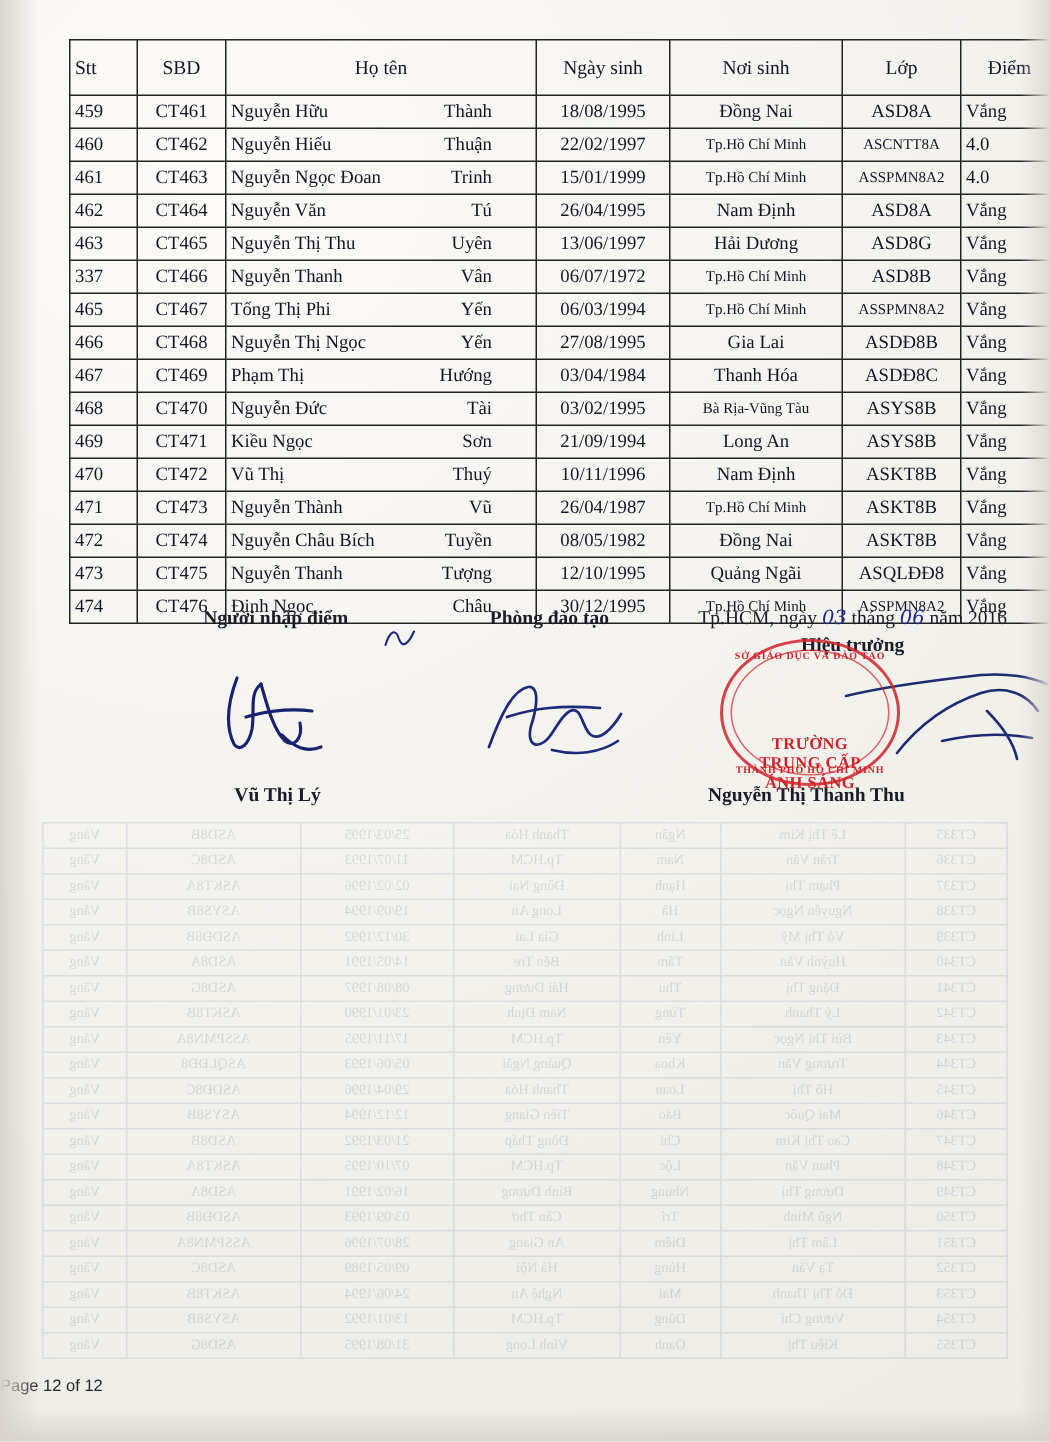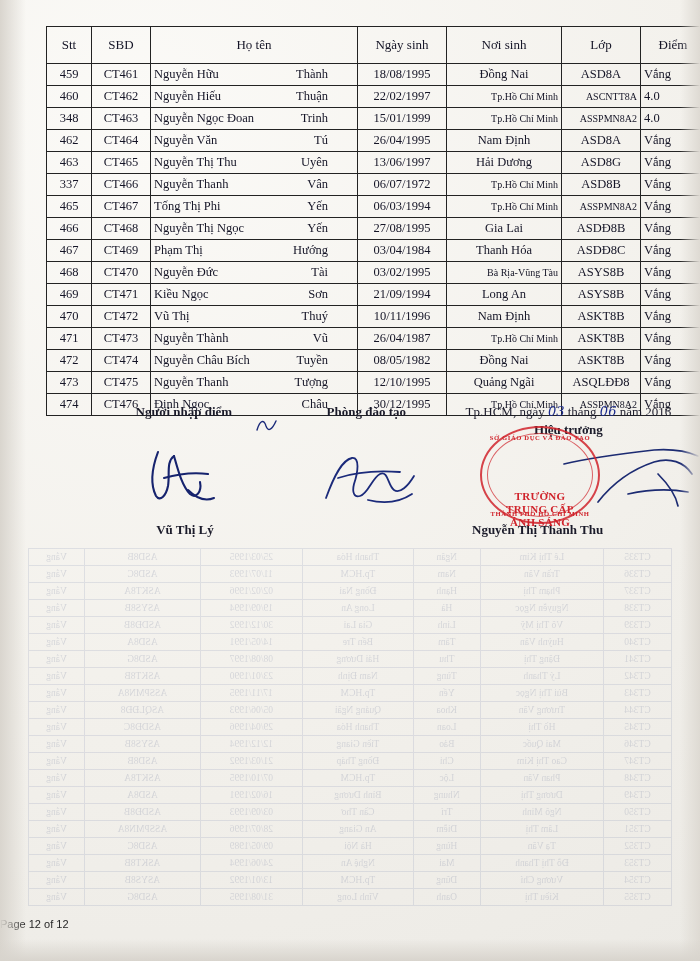--- a/index.html
+++ b/index.html
@@ -64,30 +64,30 @@
     height: 19px;
     vertical-align: middle;
     color: #141426;
   }
   table.grid th {
     font-weight: normal;
     font-size: 13px;
     height: 34px;
     line-height: 1.05;
   }
-  .c-stt   { width: 38px;  text-align: center; }
+  .c-stt   { width: 38px;  text-align: left; }
   .c-sbd   { width: 52px;  text-align: center; }
   .c-name  { width: 200px; }
   .c-name .fam { display: inline-block; }
   .c-name .giv { float: right; padding-right: 26px; }
   .c-dob   { width: 82px;  text-align: center; }
   .c-place { width: 108px; text-align: center; }
   .c-class { width: 72px;  text-align: center; }
   .c-score { width: 58px;  text-align: center; }
-  td.c-place.small, td.c-class.small { font-size: 10px; text-align: right; }
+  td.c-place.small, td.c-class.small { font-size: 10px; }
   td.c-score { padding-left: 10px; text-align: left; }
 
   
   .sig-zone {
     position: absolute;
     left: 58px;
     top: 404px;
     width: 614px;
     height: 150px;
   }
@@ -435,21 +435,21 @@
           <tr>
             <td class="c-stt">460</td>
             <td class="c-sbd">CT462</td>
             <td class="c-name"><span class="giv">Thuận</span><span class="fam">Nguyễn Hiếu</span></td>
             <td class="c-dob">22/02/1997</td>
             <td class="c-place small">Tp.Hồ Chí Minh</td>
             <td class="c-class small">ASCNTT8A</td>
             <td class="c-score">4.0</td>
           </tr>
           <tr>
-            <td class="c-stt">348</td>
+            <td class="c-stt">461</td>
             <td class="c-sbd">CT463</td>
             <td class="c-name"><span class="giv">Trinh</span><span class="fam">Nguyễn Ngọc Đoan</span></td>
             <td class="c-dob">15/01/1999</td>
             <td class="c-place small">Tp.Hồ Chí Minh</td>
             <td class="c-class small">ASSPMN8A2</td>
             <td class="c-score">4.0</td>
           </tr>
           <tr>
             <td class="c-stt">462</td>
             <td class="c-sbd">CT464</td>

